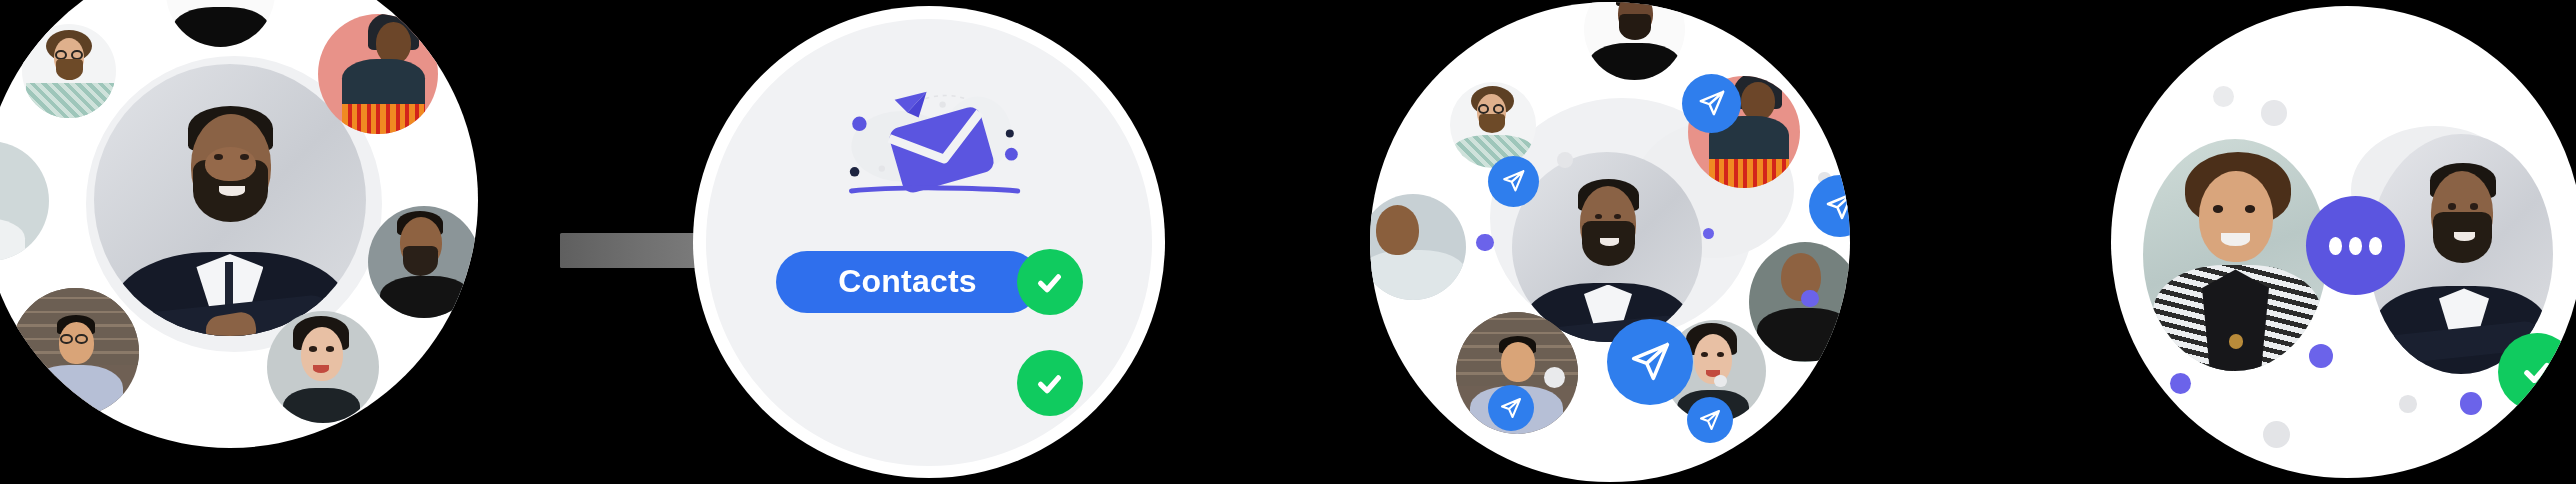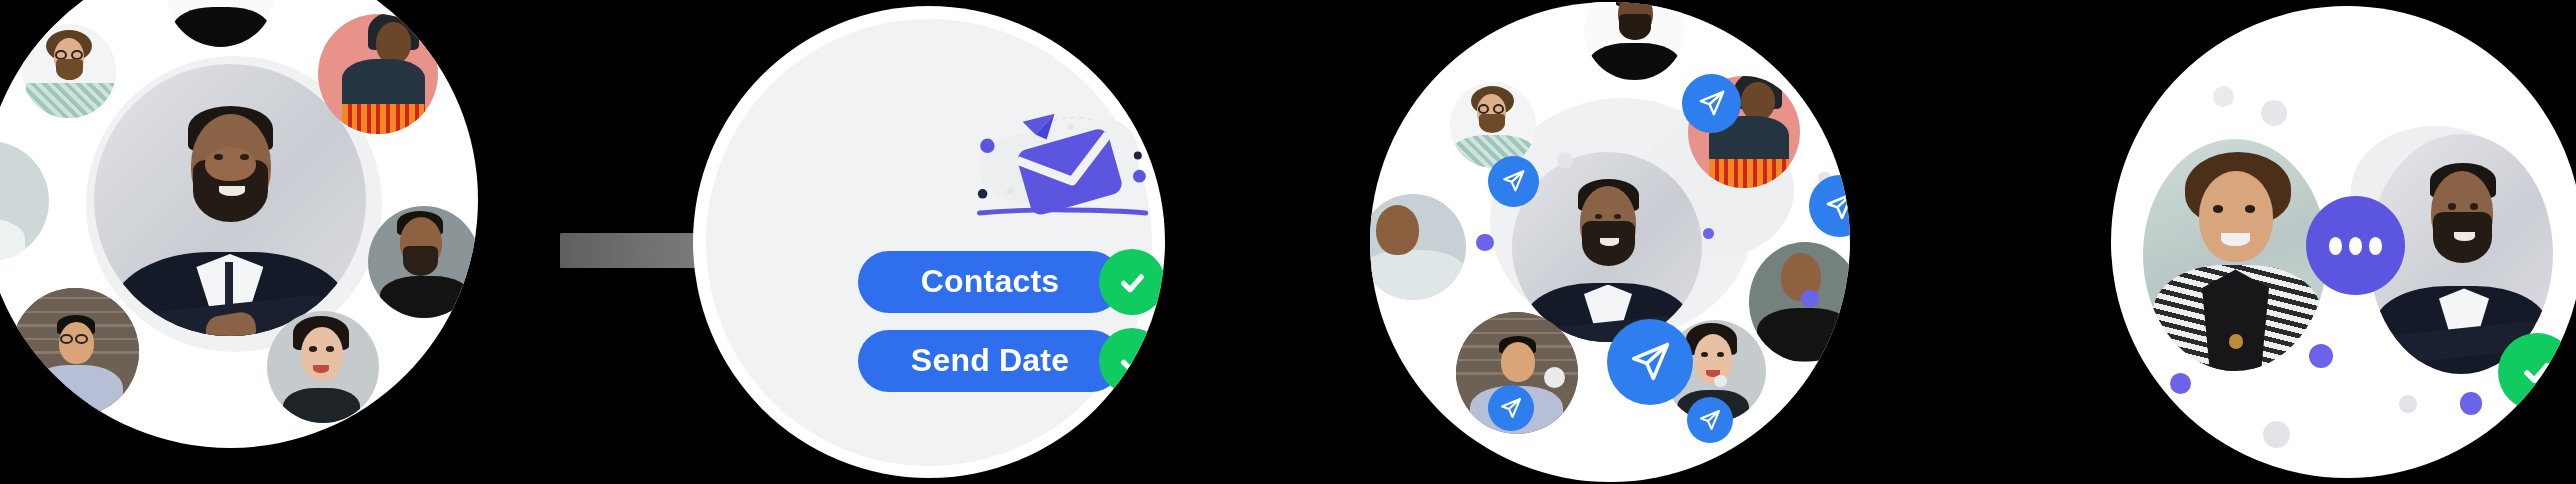--- a/index.html
+++ b/index.html
@@ -79,22 +79,22 @@
   .badge.check { background:#10cb5f; }
   .badge.dots { background:#5b55e0; }
   .badge svg { display:block; }
   .dots-row { display:flex; gap:14%; align-items:center; }
   .dots-row i { display:block; background:#fff; border-radius:50%; }
 
   
   #node2-content {
     position:absolute; inset:0;
     display:flex; flex-direction:column;
-    align-items:flex-end; justify-content:center;
-    gap:17px;
+    align-items:center; justify-content:center;
+    gap:39px;
   }
   #illus { width:216px; height:136px; position:relative; margin-bottom:4.8px; }
   .pill-row { position:relative; width:307px; height:62px; }
   .pill {
     position:absolute; left:0; top:0;
     width:264px; height:62px;
     background:#2f6fed;
     border-radius:31px;
     color:#ffffff;
     font-size:32px;
@@ -230,21 +230,20 @@
       <div class="pill-row">
         <div class="pill">Contacts</div>
         <div class="pill-check">
           <svg width="37" height="37" viewBox="0 0 46 46" aria-hidden="true">
             <path d="M12 24 L20 32 L34 16" fill="none" stroke="#ffffff" stroke-width="6.5" stroke-linecap="round" stroke-linejoin="round"></path>
           </svg>
         </div>
       </div>
 
       <div class="pill-row">
-        <div class="pill">Send Date</div>
         <div class="pill-check">
           <svg width="37" height="37" viewBox="0 0 46 46" aria-hidden="true">
             <path d="M12 24 L20 32 L34 16" fill="none" stroke="#ffffff" stroke-width="6.5" stroke-linecap="round" stroke-linejoin="round"></path>
           </svg>
         </div>
       </div>
     </div>
   </div>
 
   <div class="node white" id="node-3">

